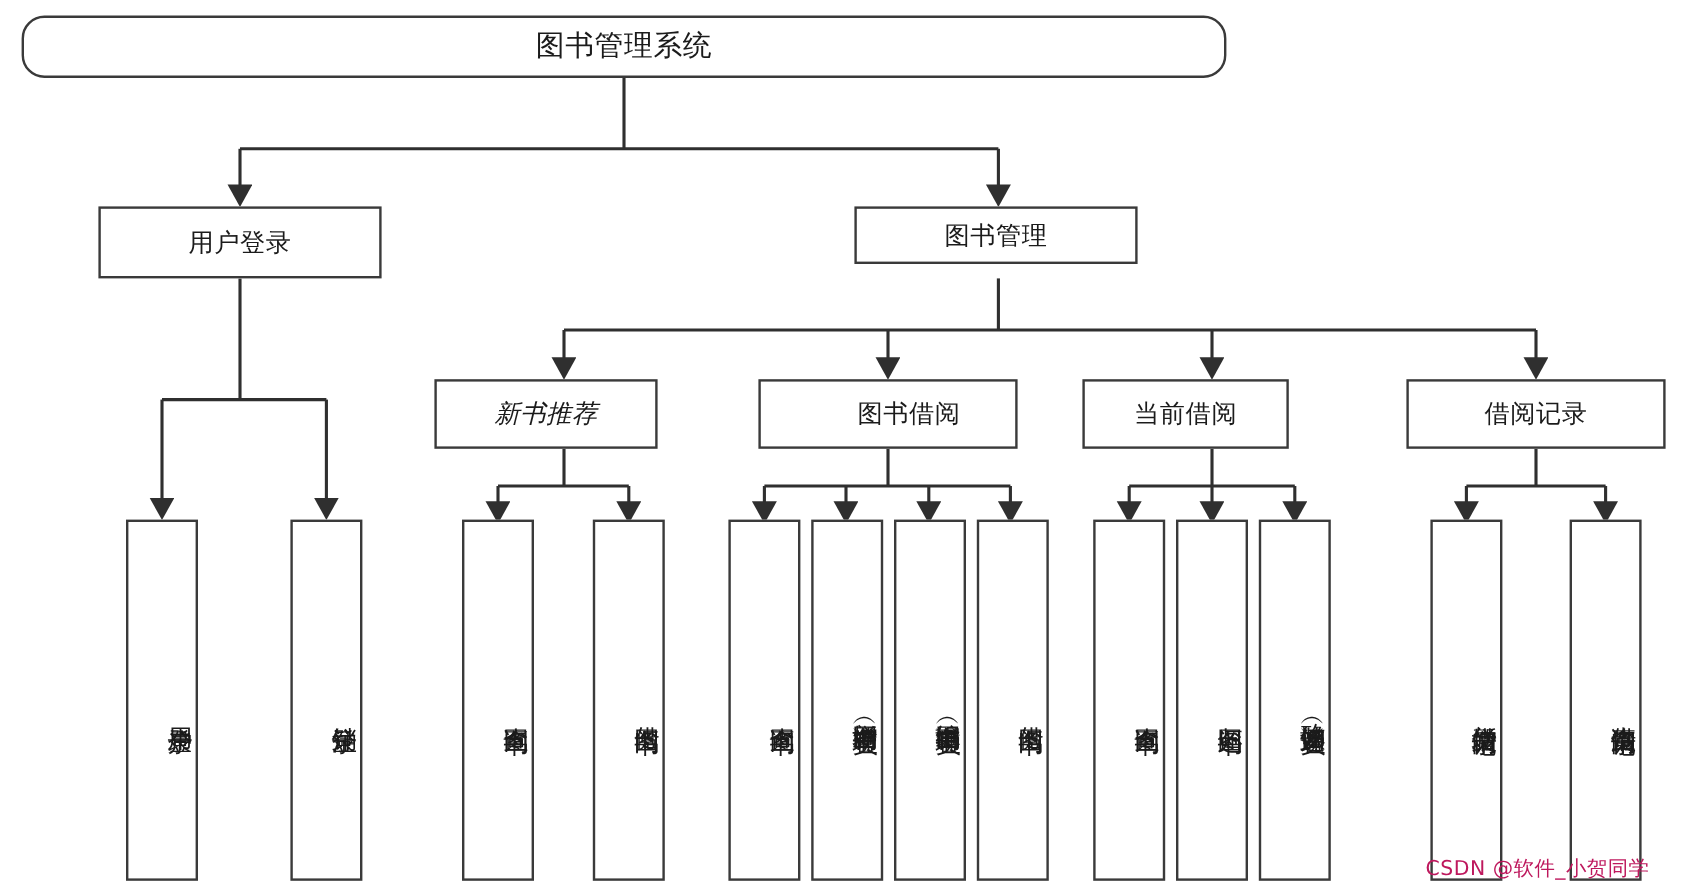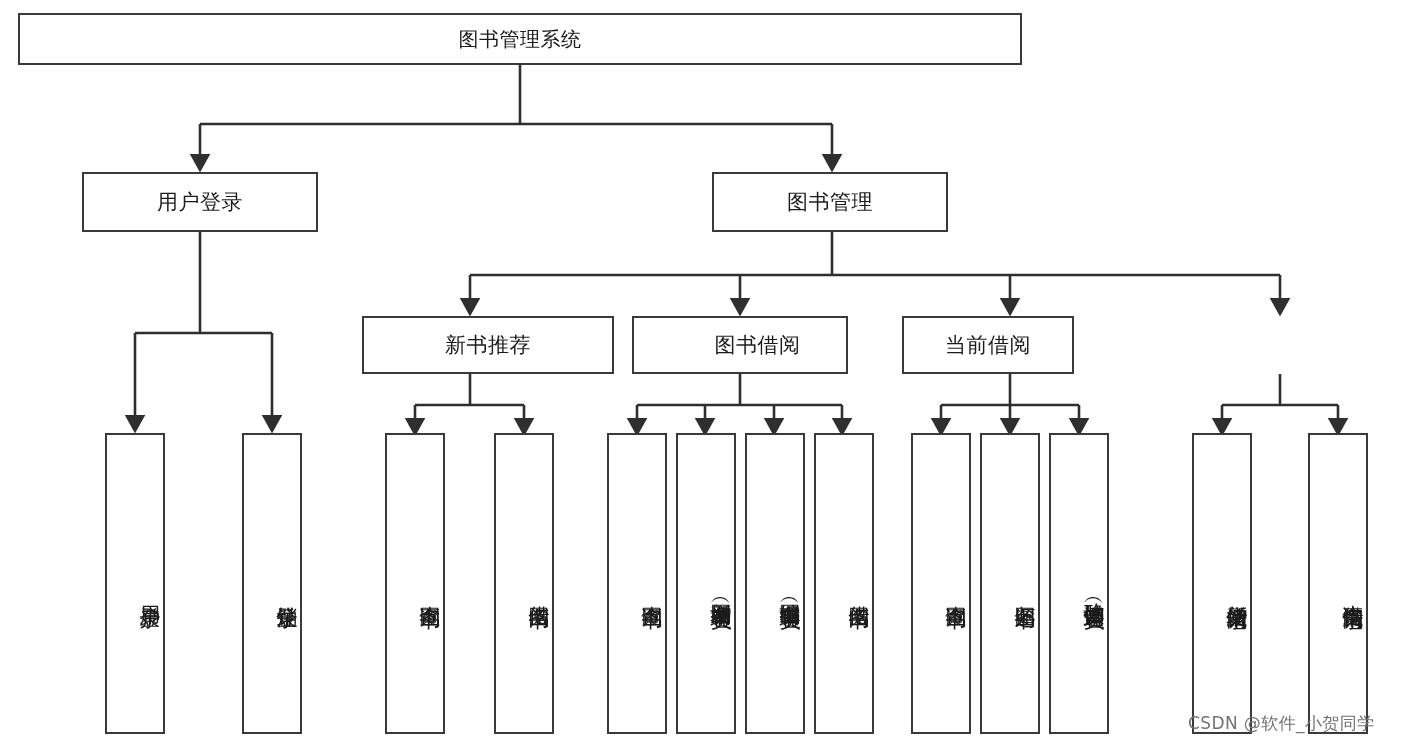--- a/index.html
+++ b/index.html
@@ -46,28 +46,29 @@
     writing-mode: vertical-rl;
     text-orientation: upright;
     align-items: flex-start;
     justify-content: center;
     padding-top: 14px;
     font-size: 21px;
     line-height: 1.28;
     letter-spacing: 1px;
   }
   .node-root {
-    font-size: 20px;
+    font-size: 24px;
+    border-radius: 19px;
   }
   .watermark {
     position: absolute;
     left: 1188px;
     top: 712px;
     font-size: 17px;
-    color: #737373;
+    color: #be185d;
     white-space: nowrap;
     z-index: 5;
     letter-spacing: 0.4px;
   }
 </style>
 </head>
 <body>
 
 <div id="diagram-root">
 
@@ -122,32 +123,35 @@
     </g>
   </svg>
 
   <div class="node node-h node-root" style="left:18px; top:13px; width:1004px; height:52px;">
     <span>图书管理系统</span>
   </div>
 
   <div class="node node-h" style="left:82px; top:172px; width:236px; height:60px;">
     <span>用户登录</span>
   </div>
-  <div class="node node-h" style="left:712px; top:172px; width:236px; height:60px;">
+  <div class="node node-h" style="left:712px; top:172px; width:236px; height:48px;">
     <span>图书管理</span>
   </div>
 
-  <div class="node node-h" style="left:362px; top:316px; width:252px; height:58px;">
+  <div class="node node-h" style="left:362px; top:316px; width:186px; height:58px;font-style:italic;">
     <span>新书推荐</span>
   </div>
   <div class="node node-h" style="left:632px; top:316px; width:216px; height:58px;padding-left:35px;">
     <span>图书借阅</span>
   </div>
   <div class="node node-h" style="left:902px; top:316px; width:172px; height:58px;">
     <span>当前借阅</span>
+  </div>
+  <div class="node node-h" style="left:1172px; top:316px; width:216px; height:58px;">
+    <span>借阅记录</span>
   </div>
 
   <div class="node node-v" style="left:105px; top:433px; width:60px; height:301px;">
     <span>用户登录</span>
   </div>
   <div class="node node-v" style="left:242px; top:433px; width:60px; height:301px;">
     <span>注销登录</span>
   </div>
 
   <div class="node node-v" style="left:385px; top:433px; width:60px; height:301px;">

